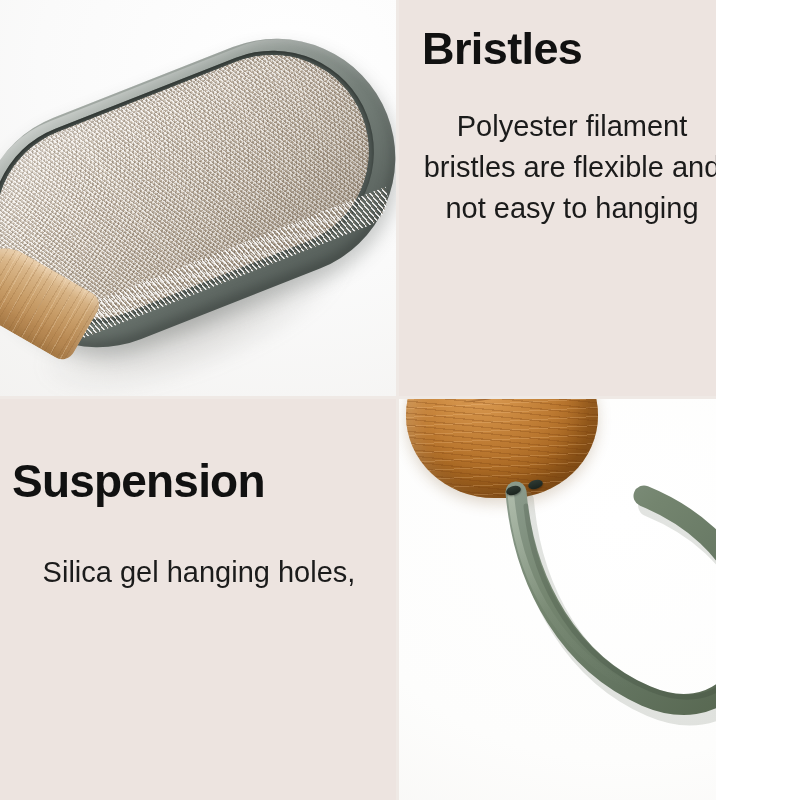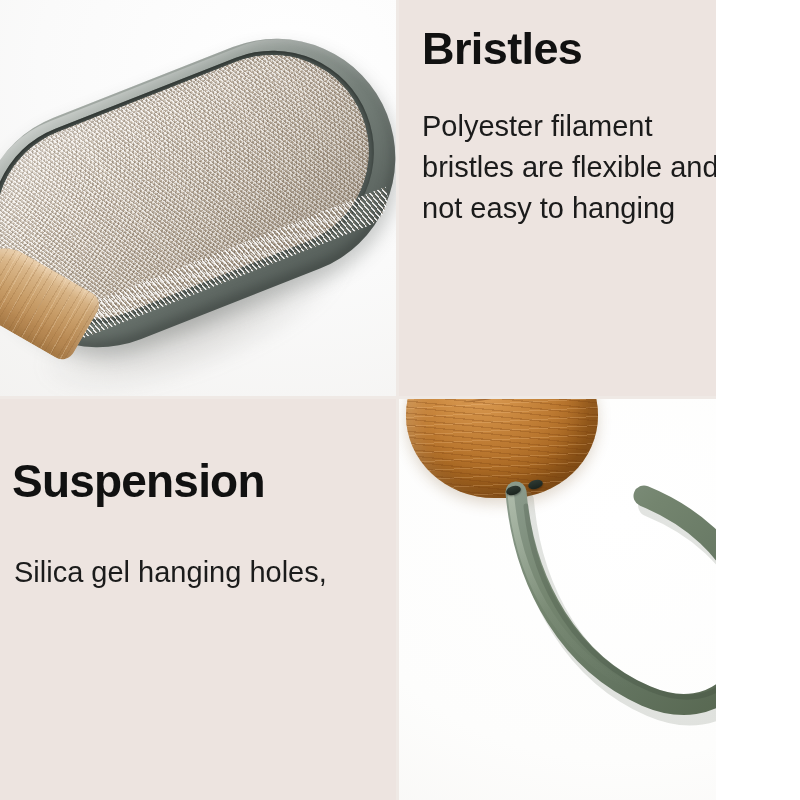--- a/index.html
+++ b/index.html
@@ -57,21 +57,21 @@
     font-family: "Liberation Sans", sans-serif;
     font-weight: normal;
     font-size: 29px;
     line-height: 1.42;
     color: #1b1b1b;
     margin: 0;
   }
   .panel-tr .body-text { margin-top: 34px; max-width: 300px; }
   .panel-bl .body-text { margin-top: 47px; margin-left: 2px; max-width: 370px; }
 
-  .body-text .ln { display: block; white-space: nowrap; }
+  .body-text .ln { display: block; white-space: nowrap; text-align: center; }
 
   
   .photo-tl {
     position: absolute;
     inset: 0;
     background:
       radial-gradient(130% 110% at 72% 18%, #ffffff 0%, #fafafa 48%, #f2f1ef 100%);
   }
 
   

